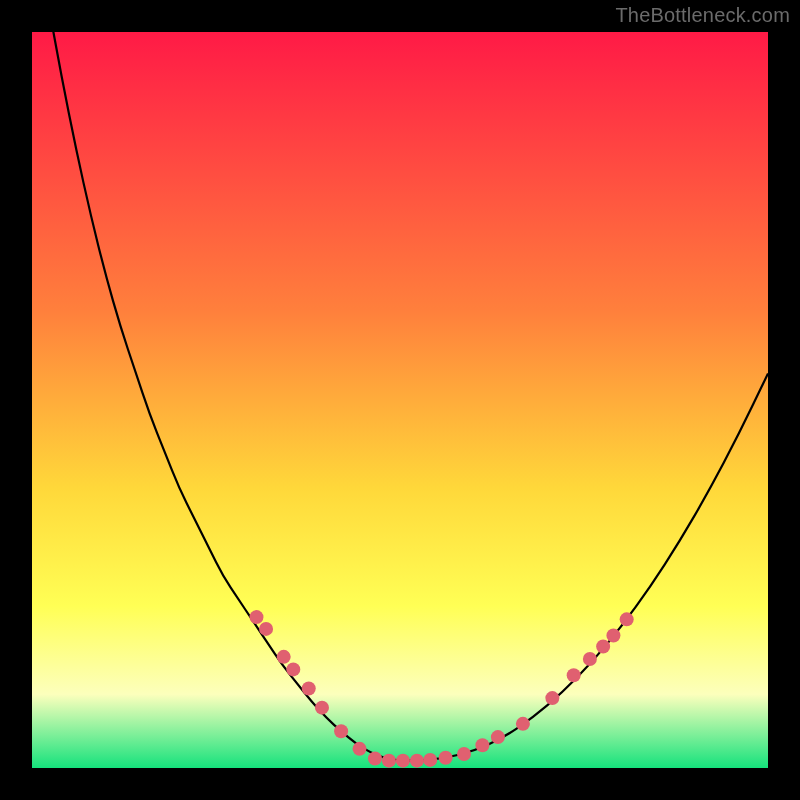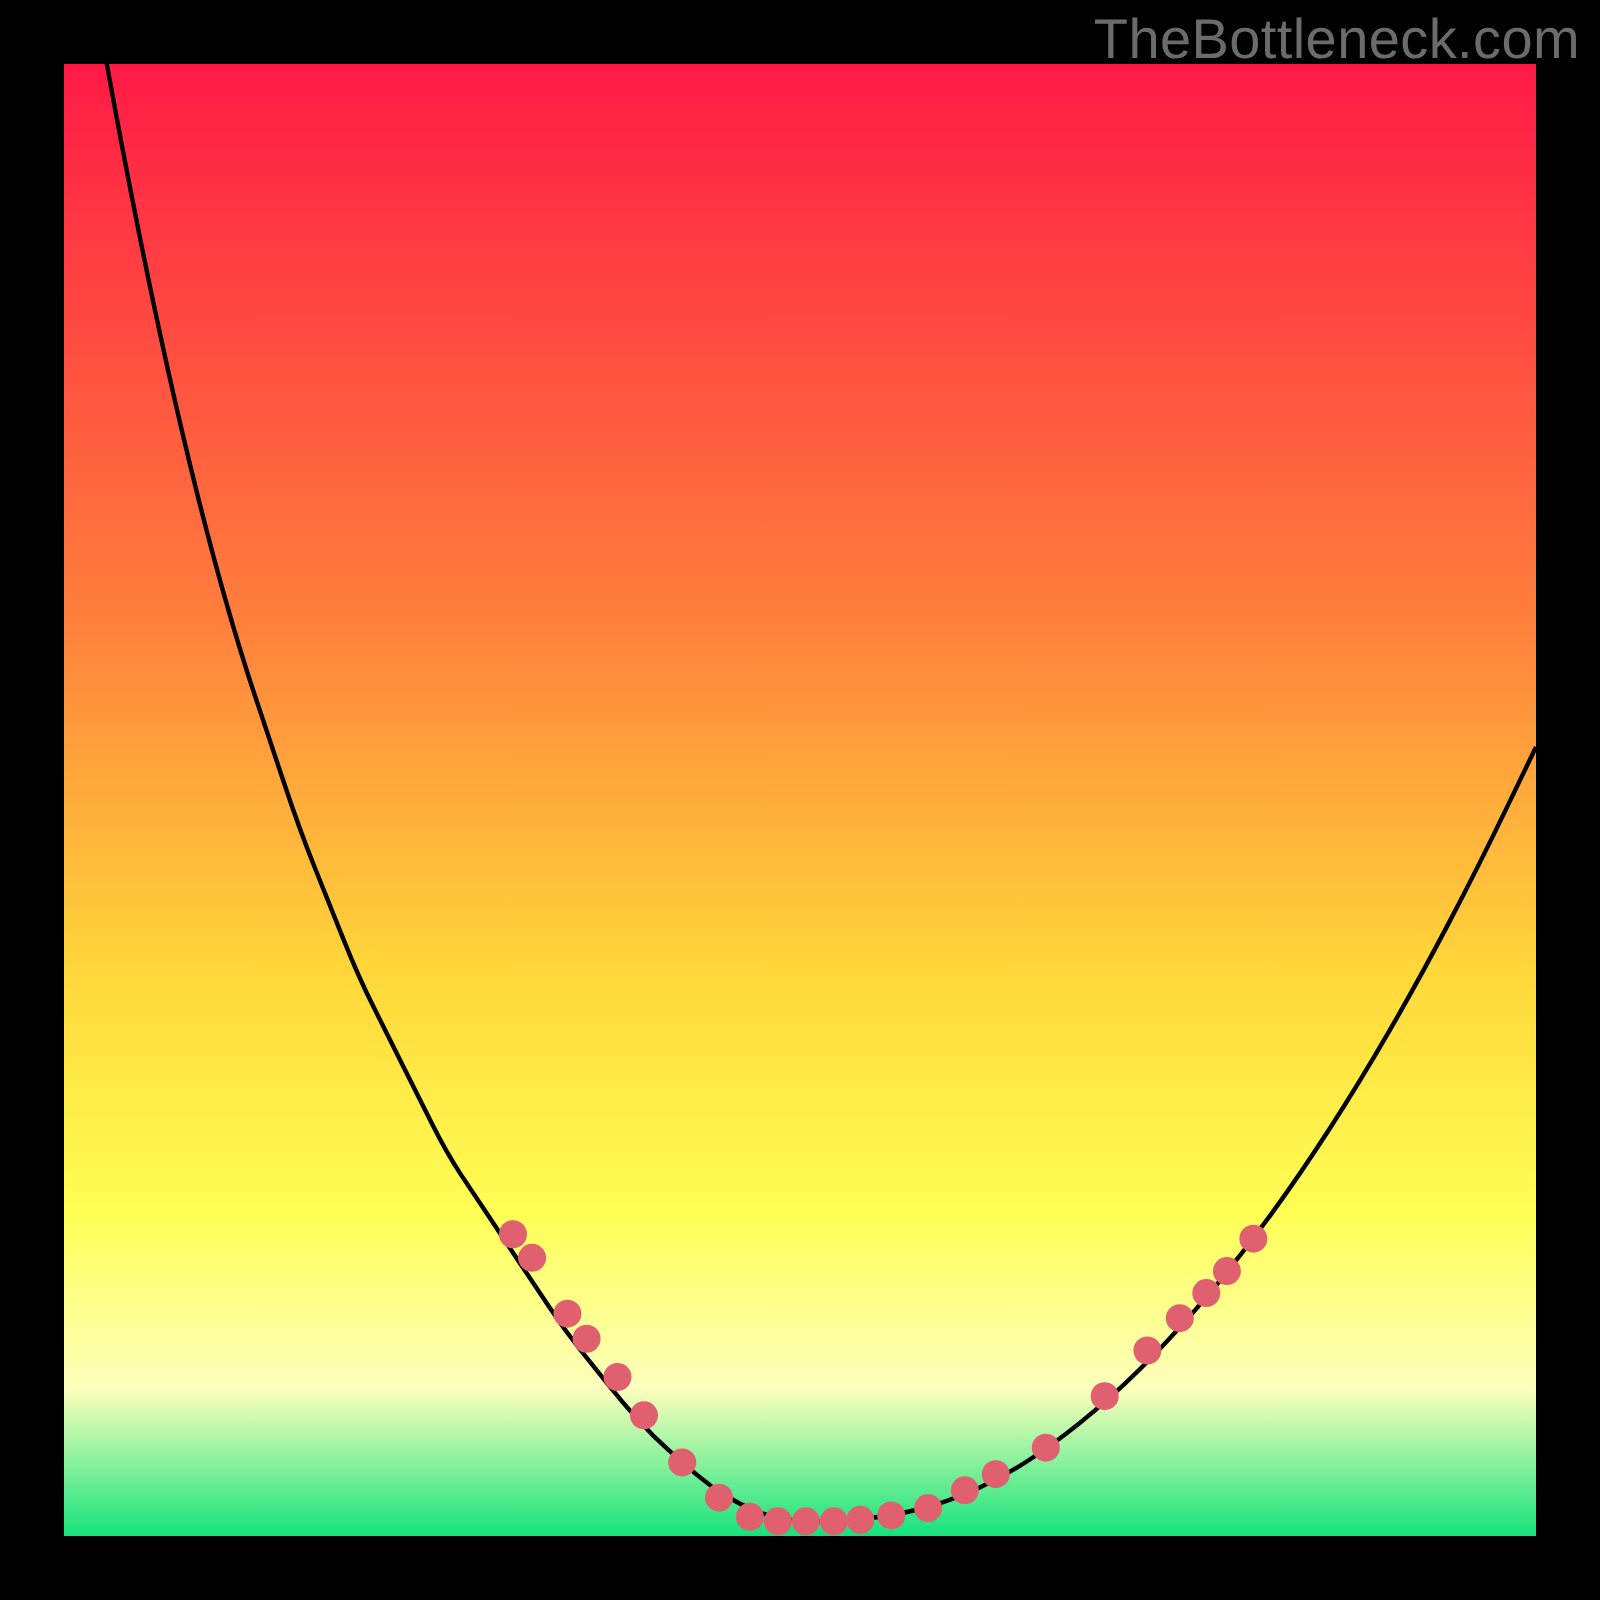--- a/index.html
+++ b/index.html
@@ -17,21 +17,21 @@
     height: 800px;
   }
   svg {
     display: block;
   }
   .watermark {
     position: absolute;
     top: 4px;
     right: 10px;
     color: #6b6b6b;
-    font-size: 28px;
+    font-size: 20px;
     font-weight: 500;
     letter-spacing: 0.2px;
     user-select: none;
   }
 </style>
 </head>
 <body>
 
 <div class="canvas-wrap">
 

